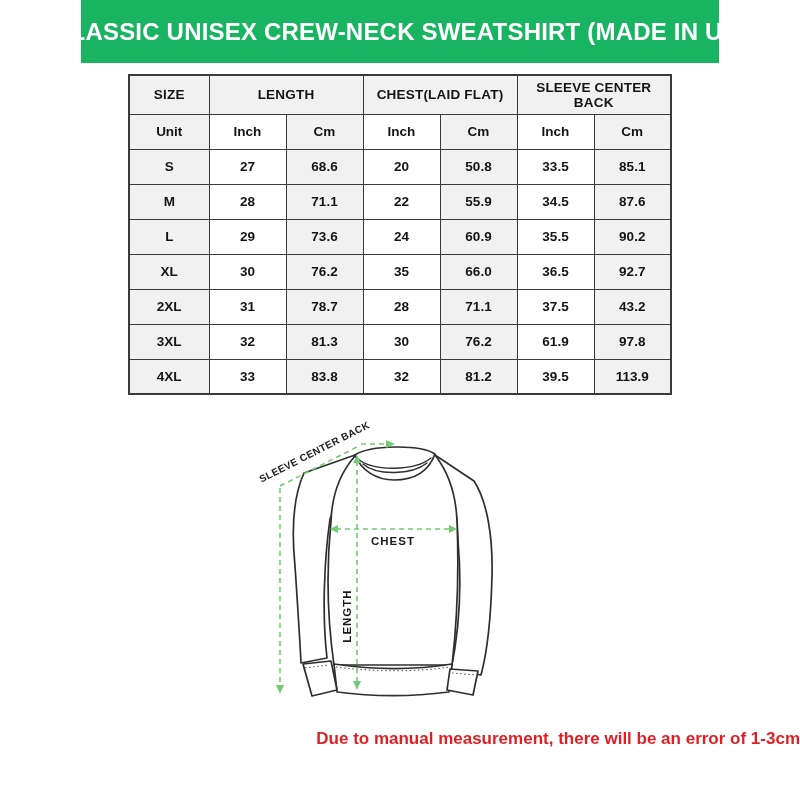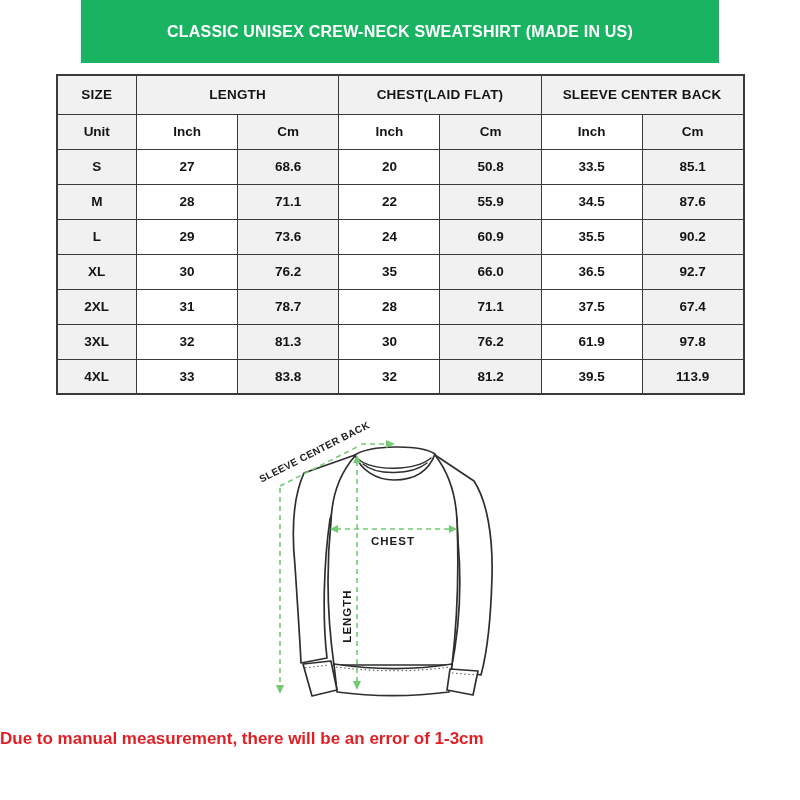--- a/index.html
+++ b/index.html
@@ -22,29 +22,29 @@
 
   
   .banner {
     width: 638px; height: 63px;
     margin: 0 auto;
     background: var(--green);
     display: flex; align-items: center; justify-content: center;
   }
   .banner h1 {
     color: #ffffff;
-    font-size: 16px;
+    font-size: 24px;
     font-weight: 700;
     letter-spacing: 0.2px;
     white-space: nowrap;
   }
 
   
   table.size-table {
-    width: 689px;
+    width: 544px;
     margin: 11px auto 0 auto;
     border-collapse: collapse;
     table-layout: fixed;
     border: 2px solid var(--border);
   }
   table.size-table col.size-col { width: 80px; }
   table.size-table td {
     border: 1.5px solid var(--border);
     text-align: center;
     vertical-align: middle;
@@ -96,21 +96,21 @@
     font-family: "Liberation Sans", sans-serif;
     font-weight: 700;
     fill: #1b1b1b;
   }
   .dlabel.small { font-size: 10px; letter-spacing: 0.4px; }
   .dlabel.big { font-size: 11.5px; letter-spacing: 1px; }
 
   
   .note {
     margin-top: 4px;
-    text-align: left;
+    text-align: right;
     color: var(--red);
     font-size: 17px;
     font-weight: 700;
   }
 </style>
 </head>
 <body>
 
 <div class="page">
 
@@ -182,21 +182,21 @@
           <td>36.5</td>
           <td class="shade">92.7</td>
         </tr>
         <tr>
           <td class="shade size-cell">2XL</td>
           <td>31</td>
           <td class="shade">78.7</td>
           <td>28</td>
           <td class="shade">71.1</td>
           <td>37.5</td>
-          <td class="shade">67.4</td>
+          <td class="shade">43.2</td>
         </tr>
         <tr>
           <td class="shade size-cell">3XL</td>
           <td>32</td>
           <td class="shade">81.3</td>
           <td>30</td>
           <td class="shade">76.2</td>
           <td>61.9</td>
           <td class="shade">97.8</td>
         </tr>

